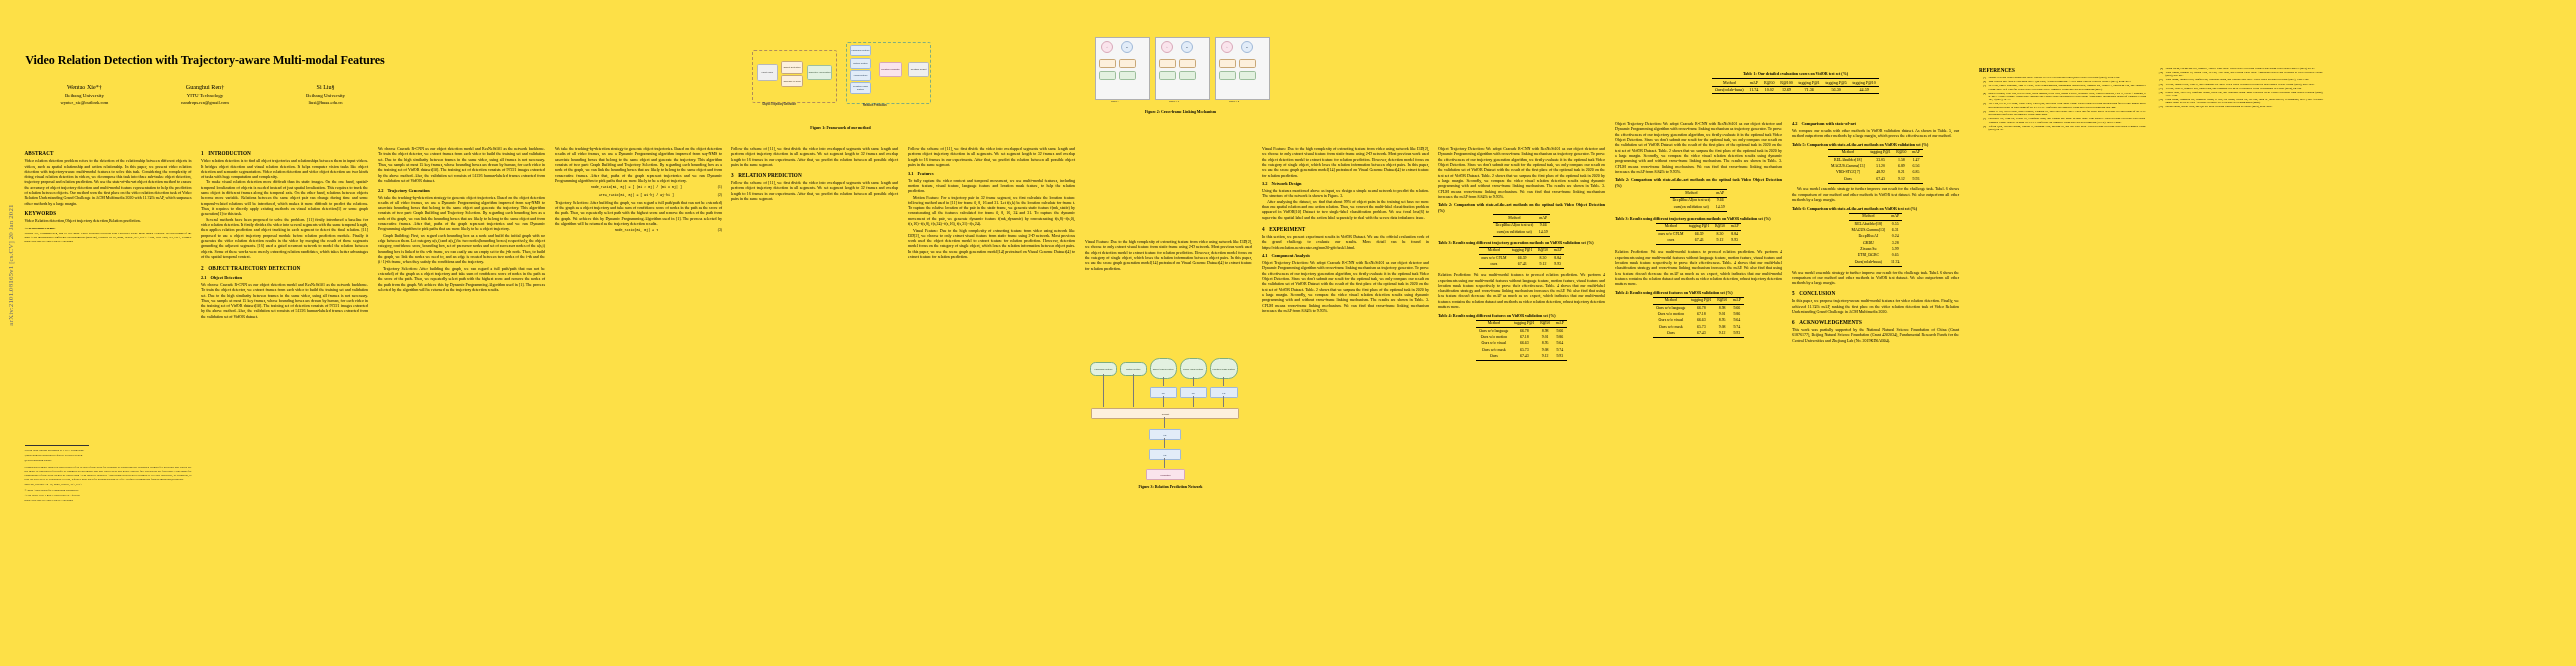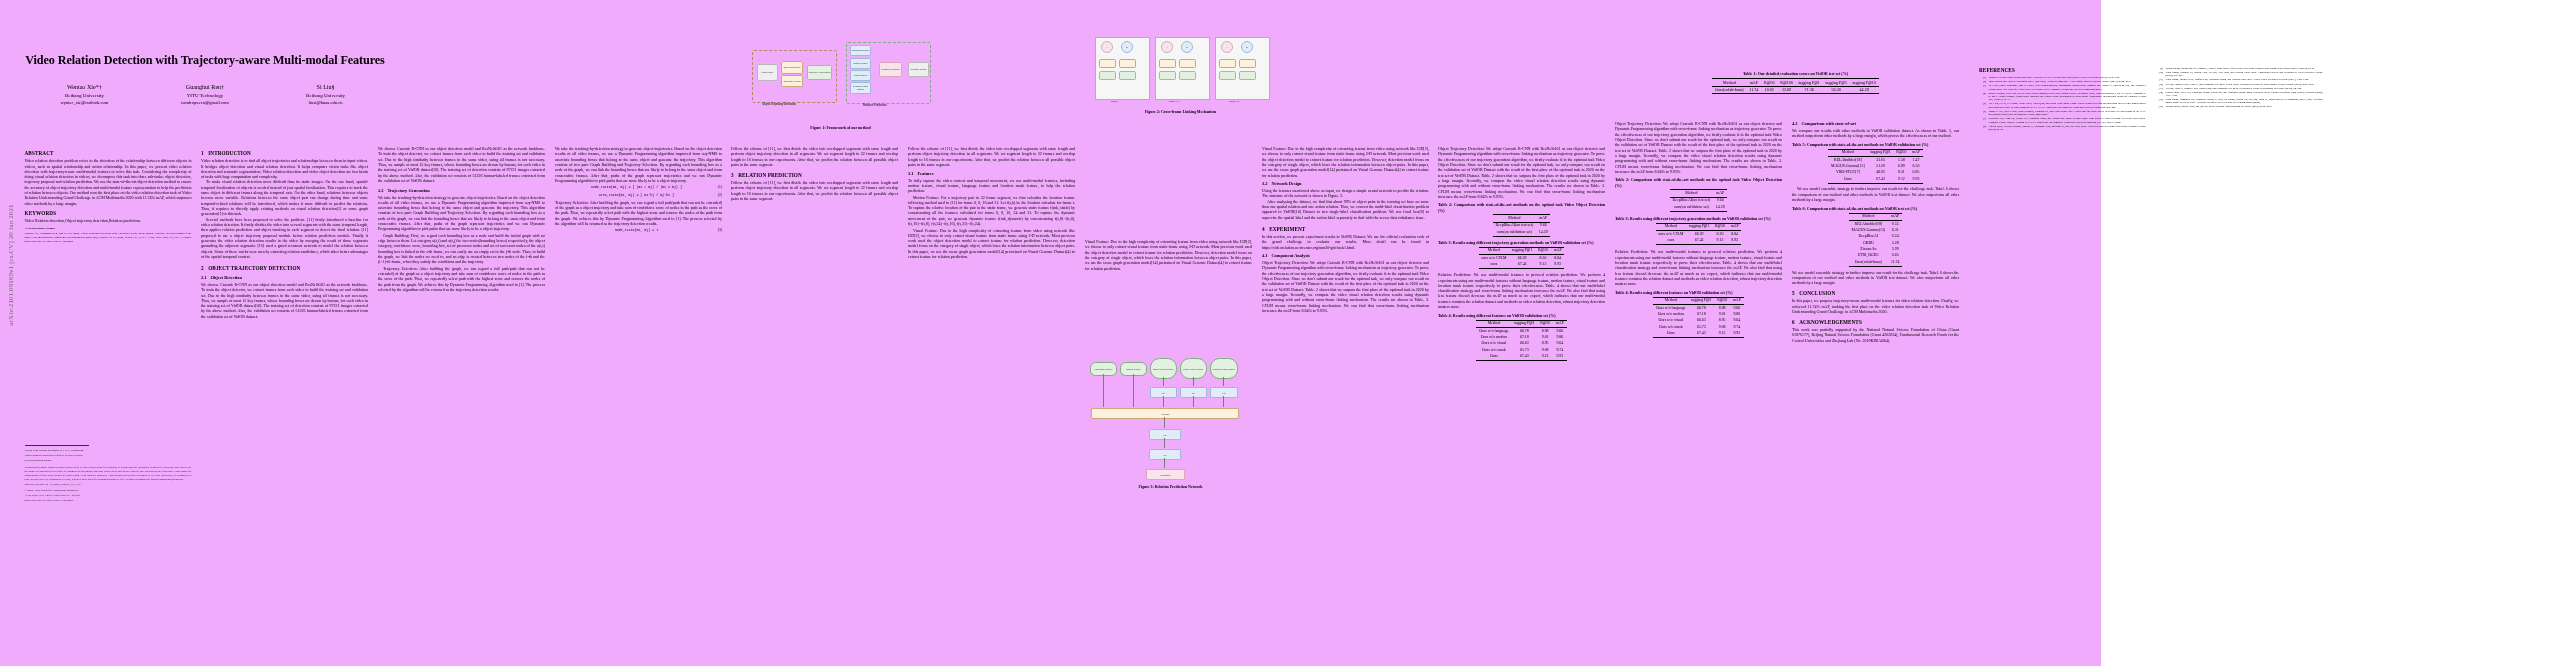--- a/index.html
+++ b/index.html
@@ -1,21 +1,21 @@
 <!DOCTYPE html>
 <html style="font-size:9px"><head>
 <meta charset="utf-8">
 <style>
   html,body{margin:0;padding:0;background:#fff;}
   body{
     width:2576px;height:667px;
     font-family:"Liberation Serif",serif;
     color:#000;overflow:hidden;position:relative;
   }
-  .page{position:absolute;left:0;top:0;width:2080px;height:667px;background:#f0abfc;padding-left:21px;}
+  .page{position:absolute;left:0;top:0;width:2576px;height:667px;background:#fde047;}
 
   
   .arxiv-stamp{
     position:absolute;left:-73px;top:261px;width:167px;
     transform:rotate(-90deg);transform-origin:center center;
     font-size:7px;color:#6b6b6b;letter-spacing:0.1px;white-space:nowrap;
     text-align:center;
   }
 
   

